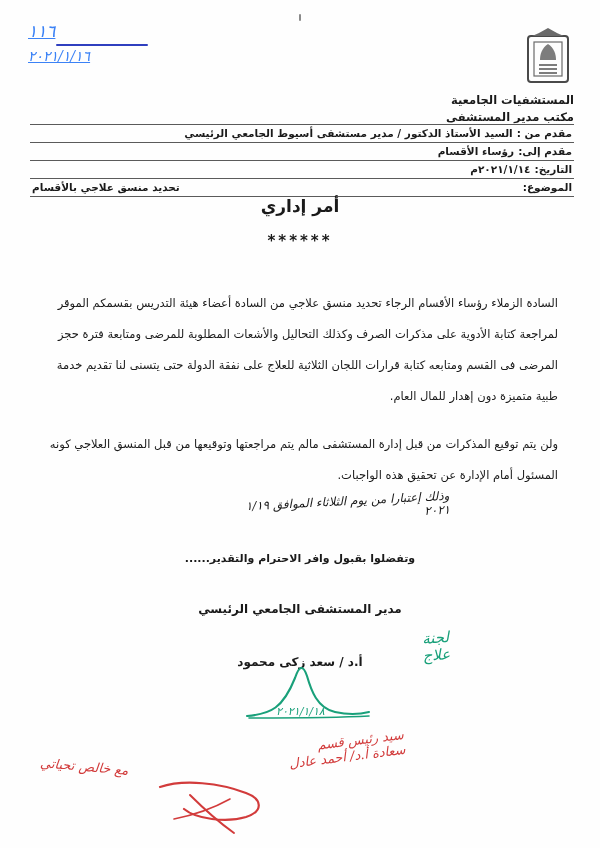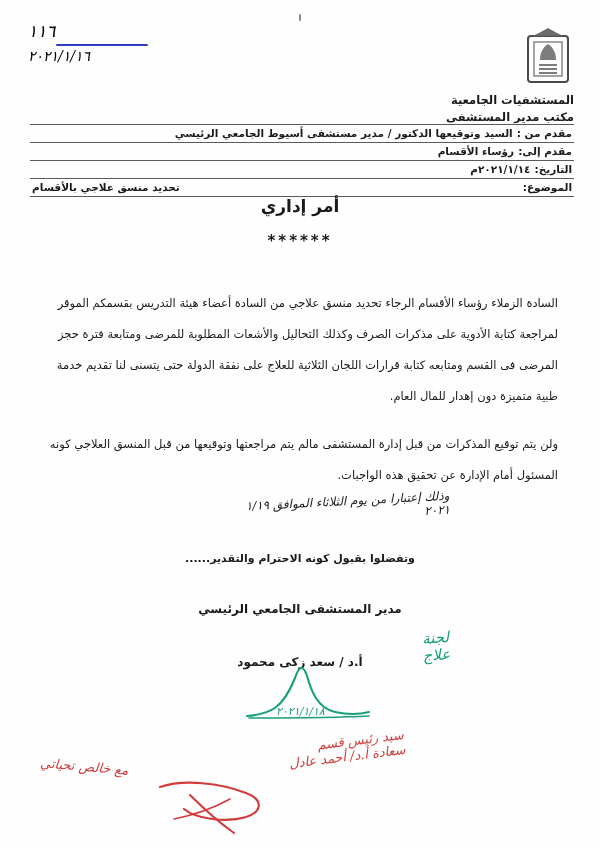--- a/index.html
+++ b/index.html
@@ -18,21 +18,21 @@
   }
 
   
   .hand {
     font-family: "DejaVu Serif", serif;
     font-style: italic;
     line-height: 1.15;
     white-space: pre-line;
     pointer-events: none;
   }
-  .hand-blue  { color: #000000; }
+  .hand-blue  { color: #3b82f6; text-decoration: underline; }
   .hand-green { color: #19a07a; }
   .hand-red   { color: #d23b3b; }
 
   
   #ref-block {
     position: absolute;
     left: 28px;
     top: 22px;
     width: 120px;
     text-align: left;
@@ -254,21 +254,21 @@
   </div>
 
   <div id="letterhead">
     <div>المستشفيات الجامعية</div>
     <div>مكتب مدير المستشفى</div>
   </div>
 
   <div id="meta">
     <div class="meta-row">
       <span class="meta-label">مقدم من :</span>
-      <span class="meta-value">السيد وتوقيعها الدكتور / مدير مستشفى أسيوط الجامعي الرئيسي</span>
+      <span class="meta-value">السيد الأستاذ الدكتور / مدير مستشفى أسيوط الجامعي الرئيسي</span>
     </div>
     <div class="meta-row">
       <span class="meta-label">مقدم إلى:</span>
       <span class="meta-value">رؤساء الأقسام</span>
     </div>
     <div class="meta-row">
       <span class="meta-label">التاريخ:</span>
       <span class="meta-value">٢٠٢١/١/١٤م</span>
     </div>
     <div class="meta-row row-split">
@@ -281,21 +281,21 @@
   <div id="doc-stars">******</div>
 
   <div id="body-text">
     <p>السادة الزملاء رؤساء الأقسام الرجاء تحديد منسق علاجي من السادة أعضاء هيئة التدريس بقسمكم الموقر لمراجعة كتابة الأدوية على مذكرات الصرف وكذلك التحاليل والأشعات المطلوبة للمرضى ومتابعة فترة حجز المرضى فى القسم ومتابعه كتابة قرارات اللجان الثلاثية للعلاج على نفقة الدولة حتى يتسنى لنا تقديم خدمة طبية متميزة دون إهدار للمال العام.</p>
     <p>ولن يتم توقيع المذكرات من قبل إدارة المستشفى مالم يتم مراجعتها وتوقيعها من قبل المنسق العلاجي كونه المسئول أمام الإدارة عن تحقيق هذه الواجبات.</p>
   </div>
 
   <div id="annot-margin" class="hand">وذلك إعتبارا من يوم الثلاثاء الموافق ١/١٩
 ٢٠٢١</div>
 
-  <div id="closing">وتفضلوا بقبول كونه الاحترام والتقدير......</div>
+  <div id="closing">وتفضلوا بقبول وافر الاحترام والتقدير......</div>
 
   <div id="sig-title">مدير المستشفى الجامعي الرئيسي</div>
   <div id="sig-name">أ.د / سعد زكى محمود</div>
 
   <div id="sig-green-text" class="hand hand-green">لجنة
 علاج</div>
   <svg id="sig-green-curve" viewBox="0 0 130 72">
     <path d="M4 66 C28 64, 40 58, 52 28 C56 16, 60 14, 64 26 C68 40, 74 58, 92 62 C106 65, 118 64, 126 62" fill="none" stroke="#19a07a" stroke-width="2.1" stroke-linecap="round"></path>
     <path d="M6 68 C40 68, 90 68, 126 66" fill="none" stroke="#19a07a" stroke-width="1.6" stroke-linecap="round"></path>
   </svg>

